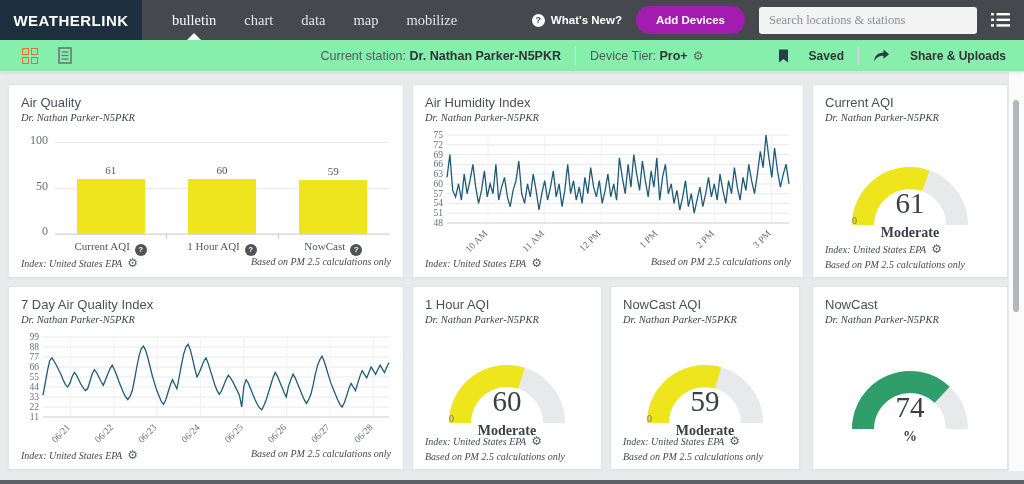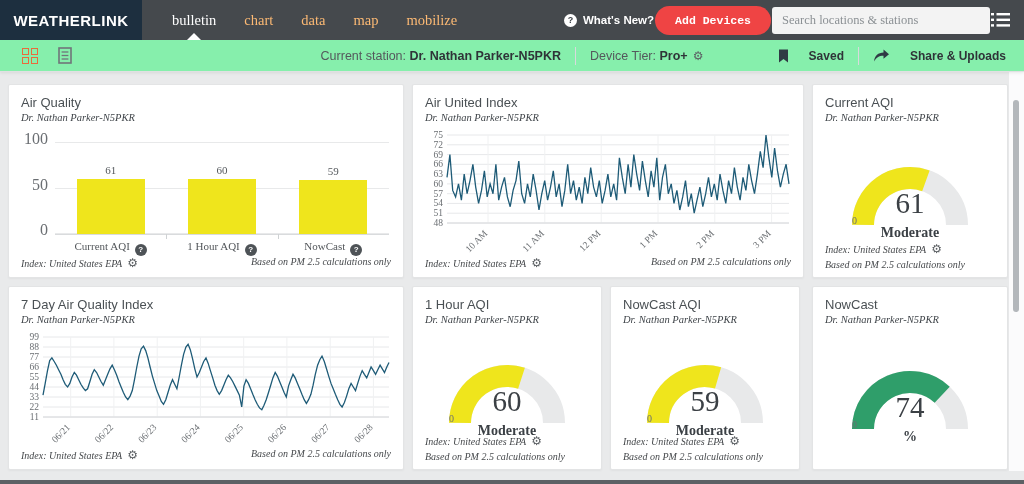--- a/index.html
+++ b/index.html
@@ -7,35 +7,35 @@
     font-family:"Liberation Sans", sans-serif; }
   .serif { font-family:"Liberation Serif", serif; }
 
   
   .navbar { position:absolute; left:0; top:0; width:1024px; height:40px;
     background:#45494d; display:flex; align-items:center; z-index:5; }
   .logo { width:142px; height:40px; background:#1d2f3f; color:#fff;
     font-weight:bold; font-size:15px; letter-spacing:.5px; display:flex;
     align-items:center; justify-content:center; }
   .nav-items { display:flex; align-items:center; margin-left:16px; height:40px; }
-  .nav-item { position:relative; color:#fdba74; font-family:"Liberation Serif",serif;
+  .nav-item { position:relative; color:#e5e5e5; font-family:"Liberation Serif",serif;
     font-size:14.5px; padding:0 14px; height:40px; line-height:40px; cursor:pointer; }
   .nav-item.active { color:#fff; }
   .nav-item.active::after { content:''; position:absolute; bottom:0; left:50%;
     margin-left:-7px; border-left:7px solid transparent; border-right:7px solid transparent;
     border-bottom:7px solid #fff; }
-  .nav-right { margin-left:auto; display:flex; align-items:center; gap:1px; padding-right:14px; }
+  .nav-right { margin-left:auto; display:flex; align-items:center; gap:14px; padding-right:14px; }
   .whats-new { display:flex; align-items:center; gap:6px; color:#fff; font-size:11.5px;
     font-weight:bold; cursor:pointer; }
   .wn-icon { width:13px; height:13px; border-radius:50%; background:#fff; color:#3a3f44;
     font-size:9px; font-weight:bold; text-align:center; line-height:13px; }
   .wn-icon::before { content:"?"; }
-  .add-devices { background:#ef4444; color:#fff; border:none; border-radius:15px;
+  .add-devices { background:#a21caf; color:#fff; border:none; border-radius:15px;
     font-size:11.5px; font-weight:bold; padding:8px 20px; cursor:pointer;
-    font-family:Liberation Mono, monospace; }
+    font-family:Liberation Sans, sans-serif; }
   .search-box { width:218px; height:27px; border:none; border-radius:3px; background:#f3f3f3;
     font-family:"Liberation Serif",serif; font-size:12.5px; color:#4a4f53; padding:0 10px; }
   .search-box::placeholder { color:#8b9094; }
 
   
   .toolbar { position:absolute; left:0; top:40px; width:1024px; height:32px; background:#86efac;
     border-bottom:1px solid #dfe1e2; box-shadow:0 1px 3px rgba(0,0,0,.08);
     display:flex; align-items:center; z-index:4; }
   .view-icons { display:flex; align-items:center; gap:20px; padding-left:22px; }
   .icon-btn { cursor:pointer; display:flex; align-items:center; }
@@ -63,21 +63,21 @@
     justify-content:space-between; font-family:"Liberation Serif",serif; font-style:italic;
     font-size:10px; color:#46494c; }
   .card-footer.stack { flex-direction:column; gap:3px; justify-content:flex-start; }
 
   
   .bar-chart { position:absolute; left:12px; right:10px; top:44px; }
   .bar-plot { position:relative; height:92px; margin:14px 4px 0 34px;
     border-bottom:1px solid #d9dbdd; }
   .gridline { position:absolute; left:0; right:0; height:1px; background:#e8e9ea; }
   .ytick { position:absolute; left:-34px; width:27px; text-align:right; margin-bottom:-5px;
-    font-family:"Liberation Serif",serif; font-size:16px; color:#6a6e72; }
+    font-family:"Liberation Serif",serif; font-size:12px; color:#6a6e72; }
   .bar { position:absolute; bottom:0; width:68px; }
   .bar-val { position:absolute; width:68px; text-align:center; font-size:11px; color:#55595d;
     font-family:"Liberation Serif",serif; }
   .catsep { position:absolute; bottom:-5px; height:5px; width:1px; background:#cfd2d4; }
   .bar-cats { display:flex; margin:0 4px 0 34px; }
   .bar-cat { flex:1; text-align:center; font-family:"Liberation Serif",serif; font-size:11px;
     color:#53575b; padding-top:5px; }
   .qbadge { display:inline-block; width:12px; height:12px; border-radius:50%; background:#4e5357;
     color:#fff; font-family:"Liberation Sans",sans-serif; font-size:8px; font-weight:bold;
     line-height:12px; text-align:center; margin-left:5px; vertical-align:-2px; cursor:pointer; }
@@ -205,21 +205,21 @@
           <div class="bar-cat">NowCast<span class="qbadge"></span></div>
         </div>
       </div>
     <div class="card-footer">
       <span><span>Index: United States EPA</span><span class="gear"></span></span>
       <span>Based on PM 2.5 calculations only</span>
     </div>
   </div>
 
   <div class="card" style="left:412px;top:12px;width:392px;height:194px">
-    <div class="card-title">Air United Index</div>
+    <div class="card-title">Air Humidity Index</div>
     <div class="card-sub">Dr. Nathan Parker-N5PKR</div>
     <div class="line-chart" style="top:46px;height:124px"><svg width="374" height="124">
           <line x1="26" y1="4.0" x2="368" y2="4.0" stroke="#e7e8ea" stroke-width="1"></line>
           <text x="22" y="7" text-anchor="end">75</text>
           <line x1="26" y1="13.8" x2="368" y2="13.8" stroke="#e7e8ea" stroke-width="1"></line>
           <text x="22" y="16.8" text-anchor="end">72</text>
           <line x1="26" y1="23.6" x2="368" y2="23.6" stroke="#e7e8ea" stroke-width="1"></line>
           <text x="22" y="26.6" text-anchor="end">69</text>
           <line x1="26" y1="33.3" x2="368" y2="33.3" stroke="#e7e8ea" stroke-width="1"></line>
           <text x="22" y="36.3" text-anchor="end">66</text>

